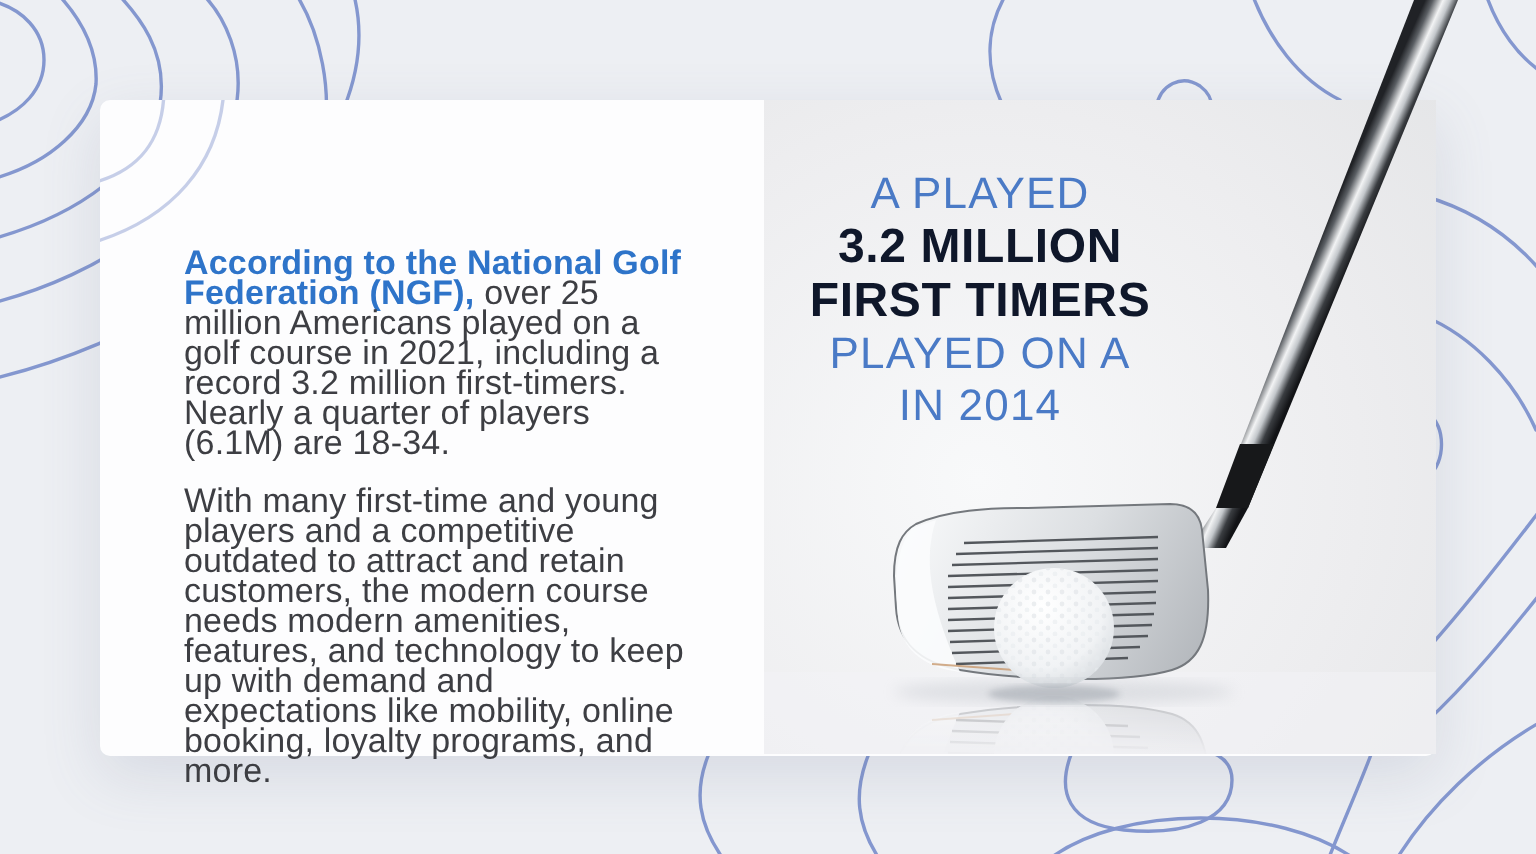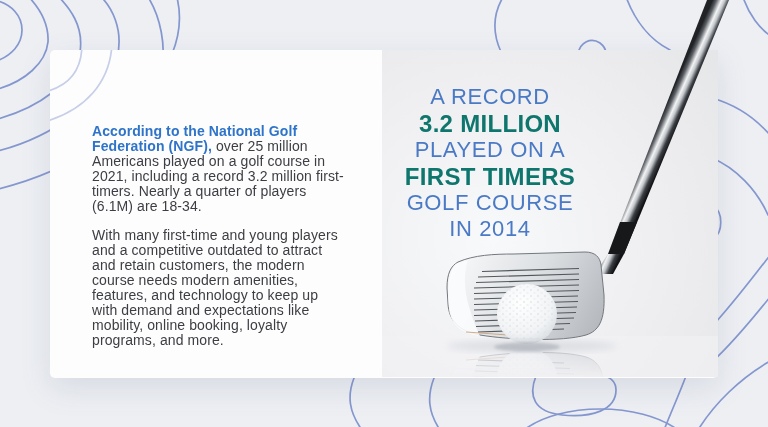--- a/index.html
+++ b/index.html
@@ -11,31 +11,31 @@
 
   
   .card{position:absolute;left:50px;top:50px;width:668px;height:328px;background:#fdfdfe;
         border-radius:5px;box-shadow:0 10px 30px rgba(100,110,140,.16);z-index:1;}
 
   
   .corner-lines{position:absolute;left:50px;top:50px;width:170px;height:100px;z-index:2;pointer-events:none;}
 
   
   .text-col{position:absolute;left:42px;top:74px;width:252px;
-            font-size:14px;line-height:15px;color:#3d3e43;letter-spacing:.1px;}
+            font-size:17px;line-height:15px;color:#3d3e43;letter-spacing:.1px;}
   .text-col p{margin:0 0 14px 0;}
   .lead{color:#2e74c9;font-weight:700;}
 
   
   .photo{position:absolute;left:382px;top:0;width:350px;height:377px;z-index:2;}
 
   
   .headline{position:absolute;left:384px;top:84px;width:212px;text-align:center;z-index:3;}
   .hl{display:block;font-size:22px;line-height:26px;font-weight:400;color:#4a7ac6;letter-spacing:.6px;}
-  .hl.b{font-size:24px;line-height:27px;font-weight:700;color:#0f766e;letter-spacing:.3px;}
+  .hl.b{font-size:24px;line-height:27px;font-weight:700;color:#0f172a;letter-spacing:.3px;}
 </style>
 </head>
 <body>
 
 <div class="stage">
 
   <svg class="contours" viewBox="0 0 768 427" fill="none" stroke="#8497cf" stroke-width="1.7" stroke-linecap="round">
 
     <path d="M -6,190 C 70,172 140,128 160,76 C 168,48 160,14 146,-6"></path>
     <path d="M -6,152 C 52,138 105,100 117,58 C 124,30 112,6 98,-6"></path>
@@ -166,21 +166,20 @@
 
     <g mask="url(#reflMask)">
       <use href="#scene" xlink:href="#scene" transform="translate(0,692) scale(1,-1)"></use>
     </g>
 
     <ellipse cx="150" cy="346" rx="85" ry="6" fill="#b7bcc2" opacity="0.35" filter="url(#b2)"></ellipse>
     <ellipse cx="145" cy="347" rx="33" ry="4.5" fill="#9aa0a8" opacity="0.5" filter="url(#b1)"></ellipse>
   </svg>
 
   <div class="headline">
-    <span class="hl">A RECORD</span>
+    <span class="hl">A PLAYED</span>
     <span class="hl b">3.2 MILLION</span>
+    <span class="hl b">FIRST TIMERS</span>
     <span class="hl">PLAYED ON A</span>
-    <span class="hl b">FIRST TIMERS</span>
-    <span class="hl">GOLF COURSE</span>
     <span class="hl">IN 2014</span>
   </div>
 
 </div>
 
 </body></html>

